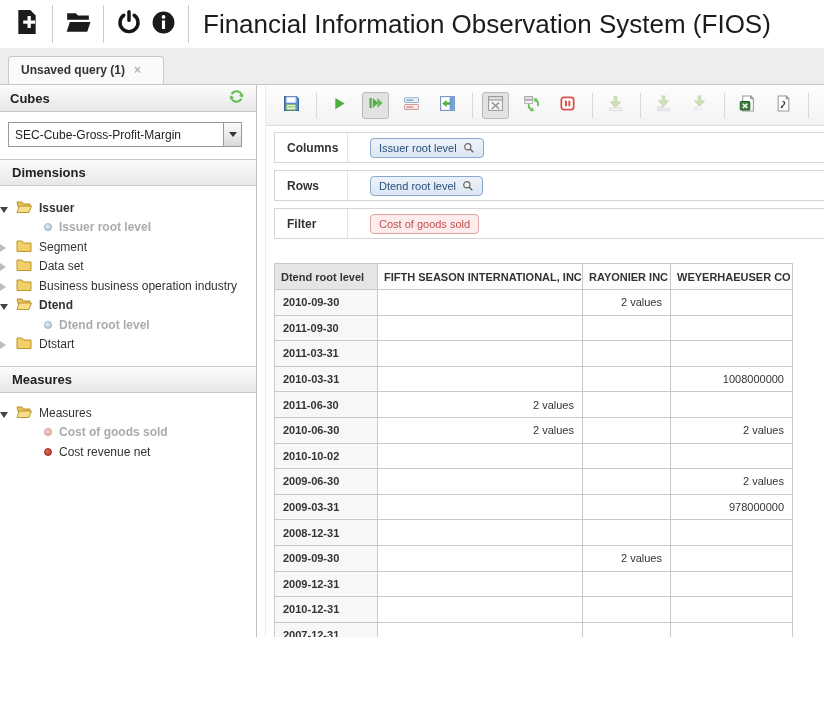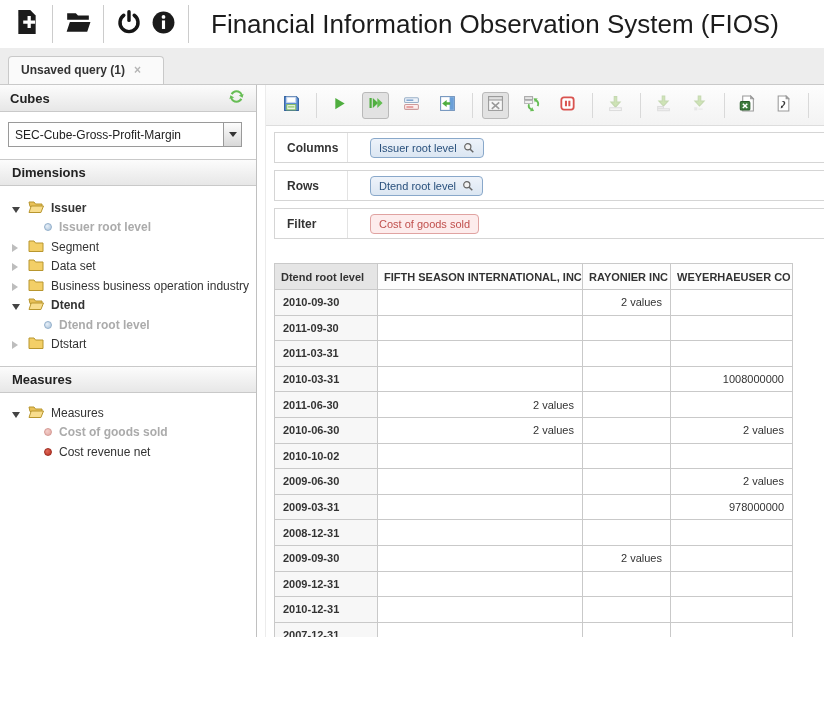--- a/index.html
+++ b/index.html
@@ -3,21 +3,21 @@
 <meta charset="utf-8">
 <style>
   * { box-sizing: border-box; margin: 0; padding: 0; }
   html,body { width: 824px; height: 717px; overflow: hidden; background:#fff;
     font-family: "Liberation Sans", "DejaVu Sans", sans-serif; color:#333; }
 
   
   .app-header { height:48px; display:flex; align-items:center; background:#fff; padding-left:10px; }
   .hbtn { width:34px; height:34px; display:flex; align-items:center; justify-content:center; cursor:pointer; }
   .hsep { width:1px; height:38px; background:#ccc; margin:0 8px; }
-  .app-title { font-size:26px; color:#1c1c1c; margin-left:14px; white-space:nowrap; }
+  .app-title { font-size:26px; color:#1c1c1c; margin-left:6px; white-space:nowrap; }
 
   
   .tab-bar { height:37px; background:#ededed; border-bottom:1px solid #c9c9c9; display:flex; align-items:flex-end; padding-left:8px; }
   .tab { background:#fafafa; border:1px solid #c9c9c9; border-bottom:none; border-radius:4px 4px 0 0;
          padding:6px 22px 7px 12px; font-size:12px; font-weight:bold; color:#333; display:flex; align-items:center; }
   .tab-close { color:#b5b5b5; font-weight:bold; margin-left:9px; font-size:12px; cursor:pointer; }
 
   
   .content { display:flex; height:552px; }
   .sidebar { width:257px; border-right:1px solid #c0c0c0; background:#fff; flex:none; }
@@ -32,21 +32,21 @@
   .cube-select-wrap { padding:10px 8px 12px 8px; }
   .select-box { width:234px; height:25px; border:1px solid #9a9a9a; background:#fff; display:flex; align-items:center; cursor:pointer; }
   .select-value { flex:1; font-size:12px; padding:0 6px; color:#222; white-space:nowrap; overflow:hidden; }
   .select-arrow-btn { width:18px; height:23px; border-left:1px solid #9a9a9a; background:linear-gradient(#fdfdfd,#d8d8d8);
       display:flex; align-items:center; justify-content:center; }
   .select-arrow-btn .tri { width:0; height:0; border-left:4px solid transparent; border-right:4px solid transparent; border-top:5px solid #333; }
 
   .dims-spacer { height:12px; }
   .tree { padding-top:12px; }
   .tree.measures-tree { padding-top:10px; }
-  .tree-item { height:19.5px; display:flex; align-items:center; padding-left:12px; cursor:pointer; }
+  .tree-item { height:19.5px; display:flex; align-items:center; cursor:pointer; }
   .tree-item.indent-1 { padding-left:44px; }
   .twisty { width:10px; margin-right:6px; display:inline-block; }
   .type-folder-open > .twisty::before { content:""; display:inline-block; width:0; height:0;
       border-left:4.5px solid transparent; border-right:4.5px solid transparent; border-top:6px solid #444; }
   .type-folder > .twisty::before { content:""; display:inline-block; width:0; height:0;
       border-top:4.5px solid transparent; border-bottom:4.5px solid transparent; border-left:6px solid #bdbdbd; }
   .node-icon { margin-right:7px; display:inline-flex; align-items:center; }
   .icon-folder, .icon-folder-open, .icon-level, .icon-measure { display:none; }
   .type-folder .icon-folder { display:inline-block; }
   .type-folder-open .icon-folder-open { display:inline-block; }

